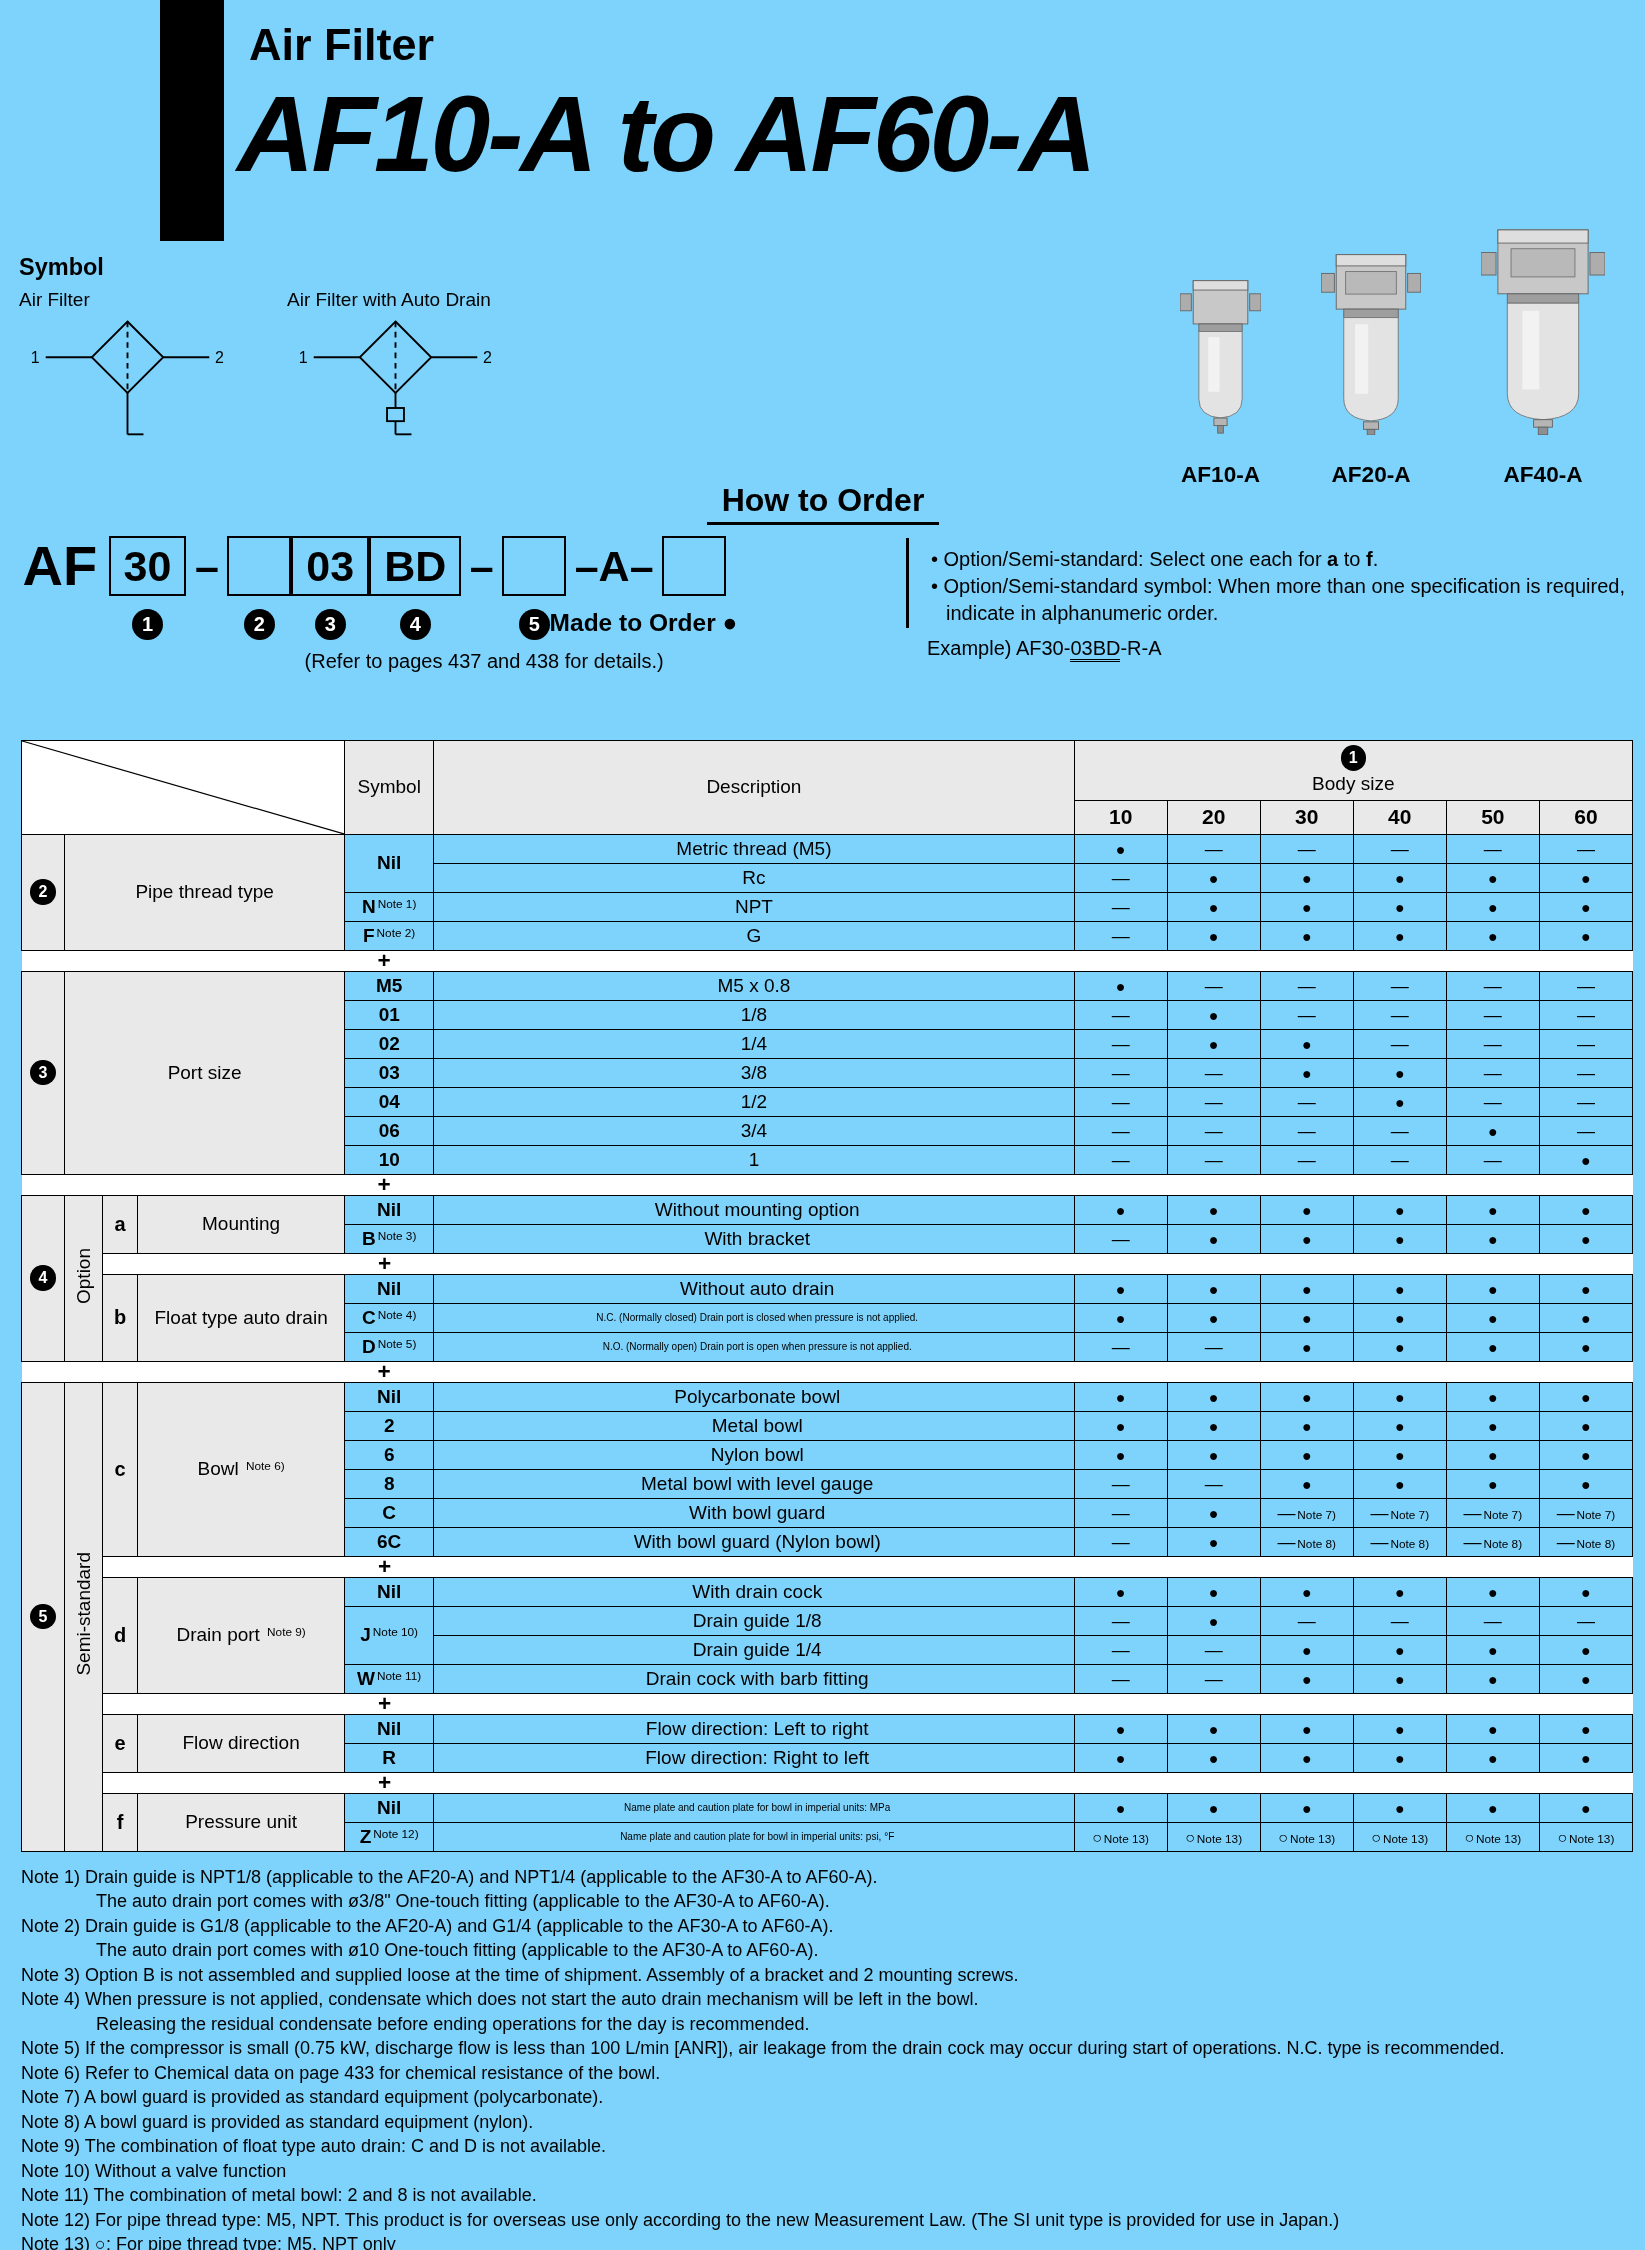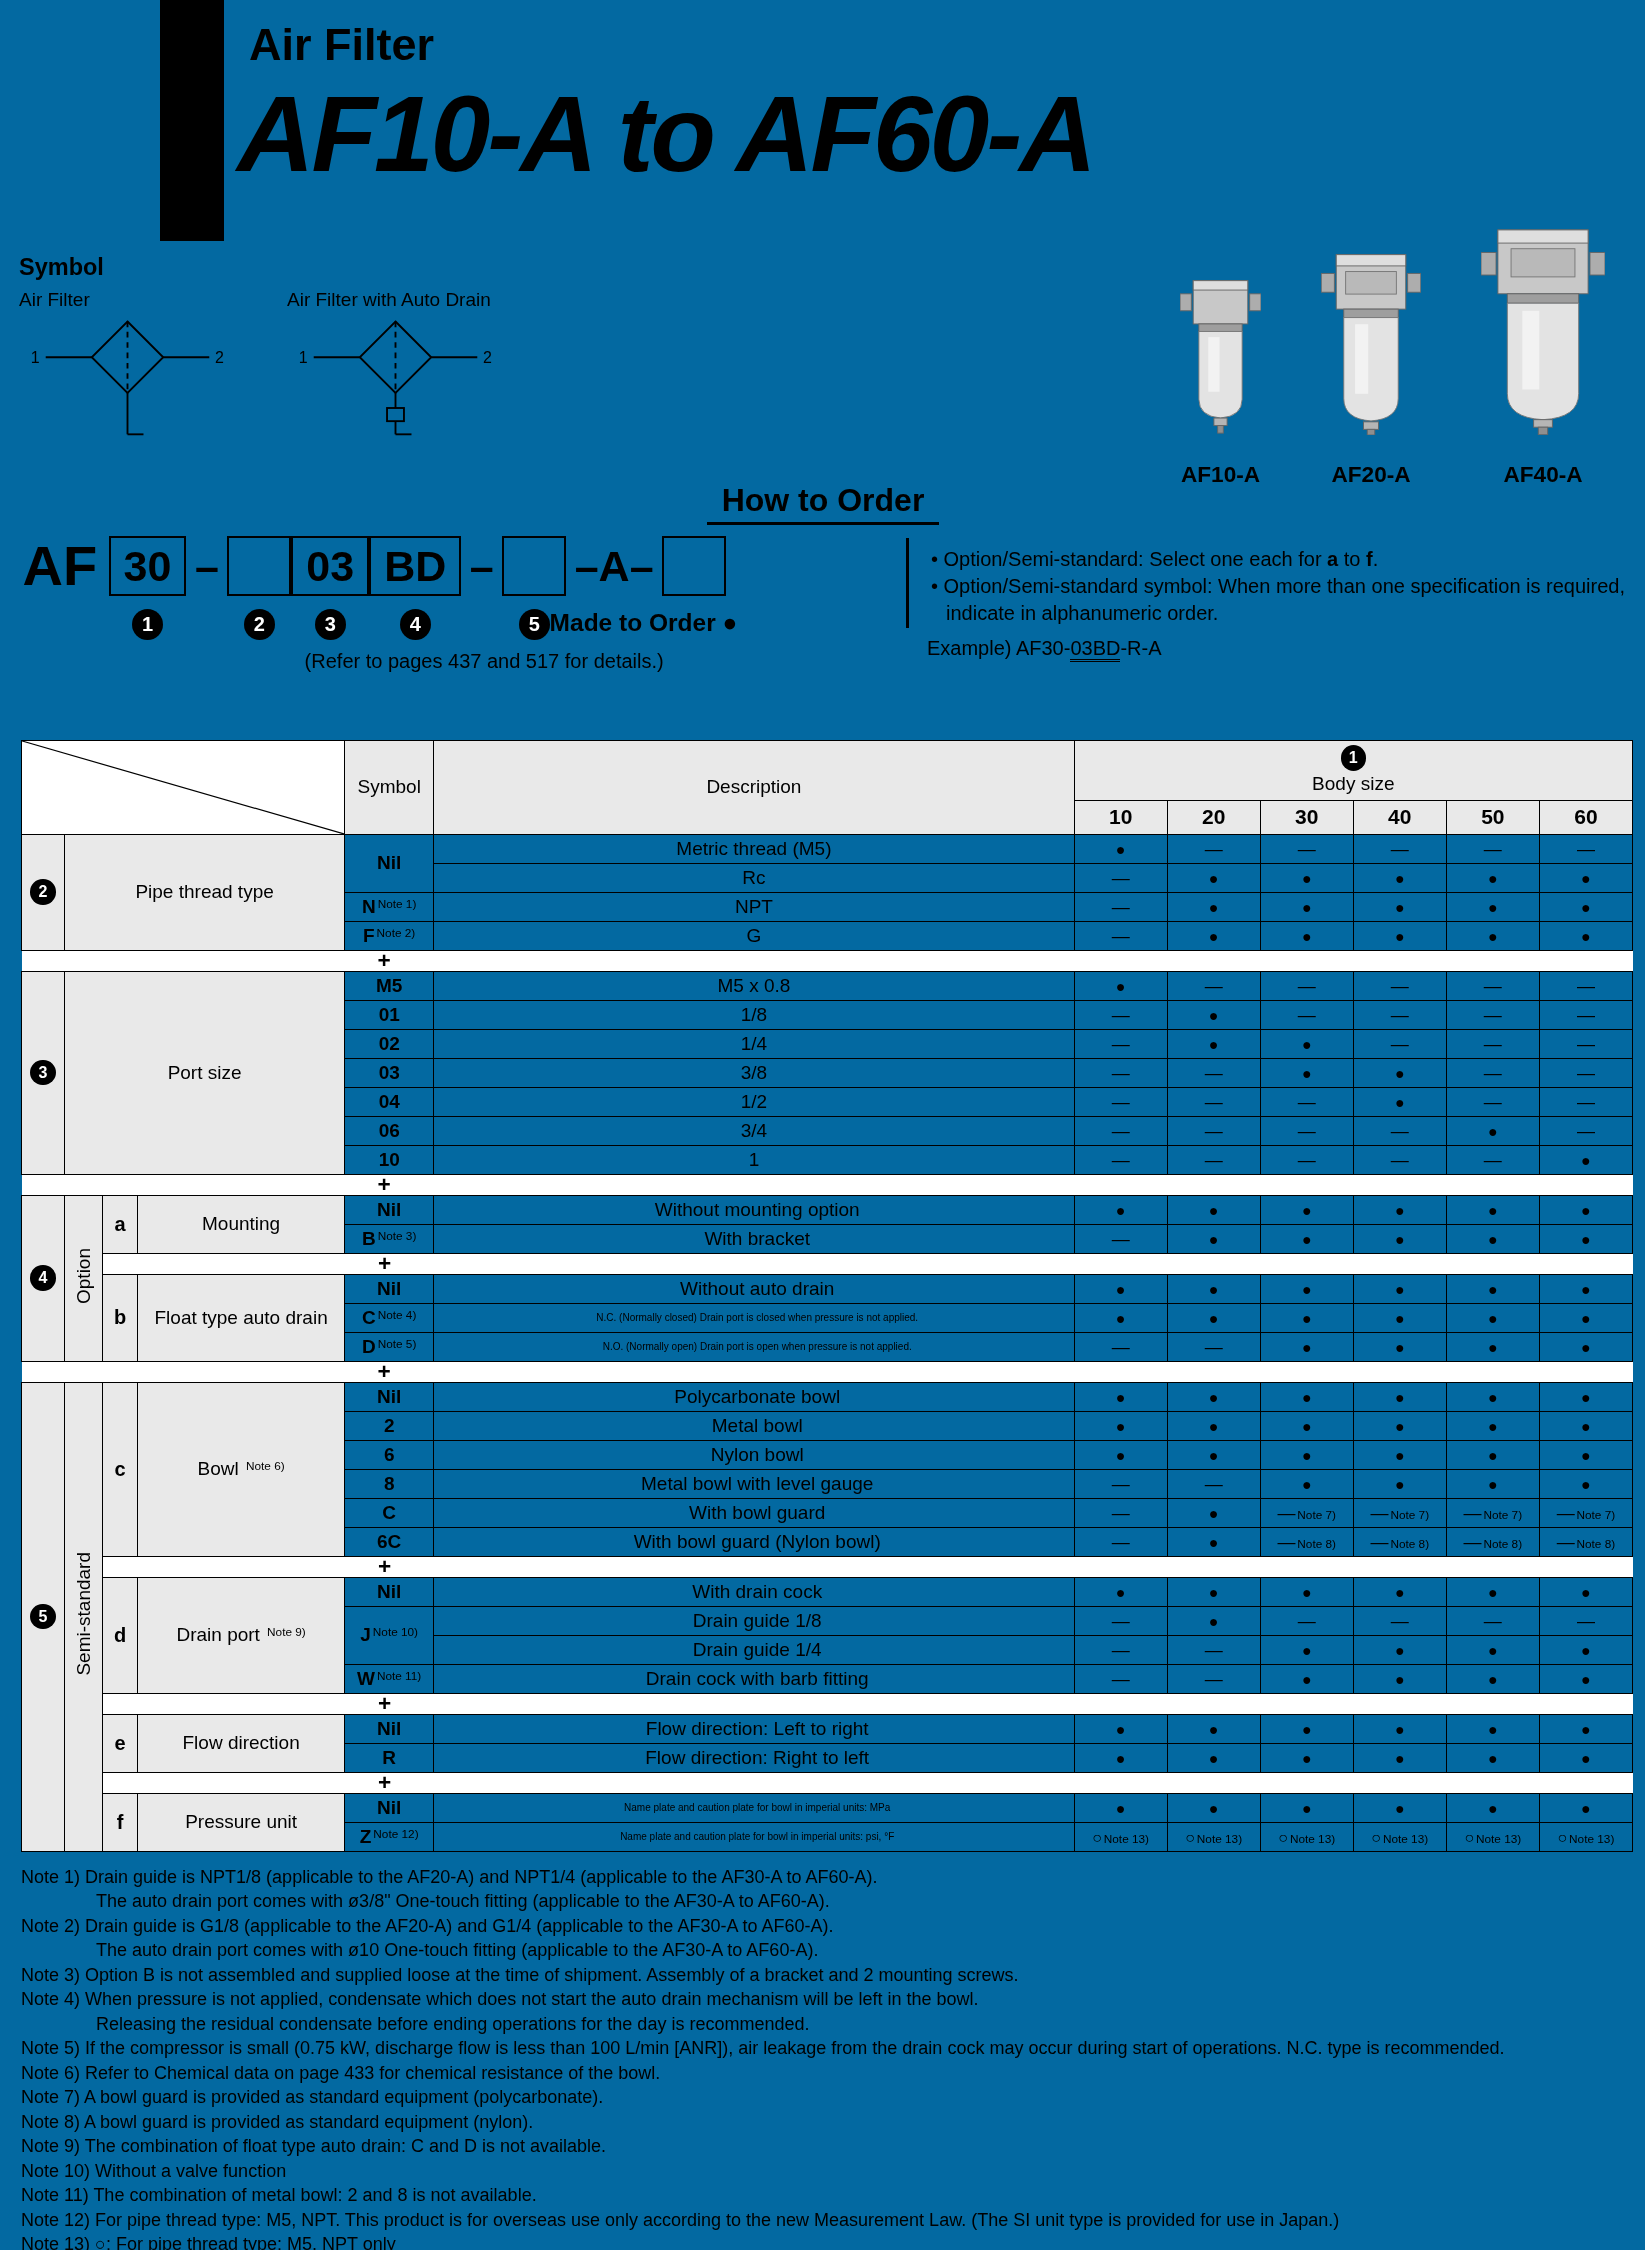--- a/index.html
+++ b/index.html
@@ -1,18 +1,18 @@
 <!DOCTYPE html>
 <html style="font-size:15px"><head>
 <meta charset="utf-8">
 <style>
   * { margin:0; padding:0; box-sizing:border-box; }
   html,body { background:#fff; }
   body { width:1646px; color:#000; font-family:"Liberation Sans", sans-serif; }
-  .page { position:relative; width:1646px; height:2250px; overflow:hidden; background:#0369a1; }
+  .page { position:relative; width:1646px; height:2250px; overflow:hidden; background:#7dd3fc; }
 
   
   .topzone { position:relative; height:476px; }
   .blackbar { position:absolute; left:160px; top:0; width:64px; height:241px; background:#000; }
   .series { position:absolute; left:249px; top:19px; font-size:45px; font-weight:bold; }
   .title  { position:absolute; left:237px; top:72px; font-size:107px; font-weight:bold; font-style:italic; letter-spacing:-2.8px; white-space:nowrap; }
   .symbols { position:absolute; left:19px; top:254px; }
   .symhead { font-size:23.5px; font-weight:bold; margin-bottom:7.5px; }
   .symrow { display:flex; gap:51px; }
   .symlabel { font-size:19px; margin-bottom:3.8px; }
@@ -233,21 +233,21 @@
             <div class="segbot"></div>
           </div>
           <div class="seg">
             <div class="segtop">
               <div class="obox empty"></div>
             </div>
             <div class="segbot"></div>
           </div>
         </div>
       <div class="mto-line"><span>Made to Order</span> <span>●</span></div>
-      <div class="refer-line">(Refer to pages 437 and 517 for details.)</div>
+      <div class="refer-line">(Refer to pages 437 and 438 for details.)</div>
     </div>
     <div class="vline"></div>
     <div class="sidepanel">
       <div class="bullet"><span>Option/Semi-standard: Select one each for </span><b>a</b><span> to </span><b>f</b><span>.</span></div>
       <div class="bullet"><span>Option/Semi-standard symbol: When more than one specification is required, indicate in alphanumeric order.</span></div>
       <div class="example"><span>Example)</span> <span>AF30-</span><span class="exu">03BD</span><span>-R-A</span></div>
     </div>
   </div>
 
   <table class="order">

